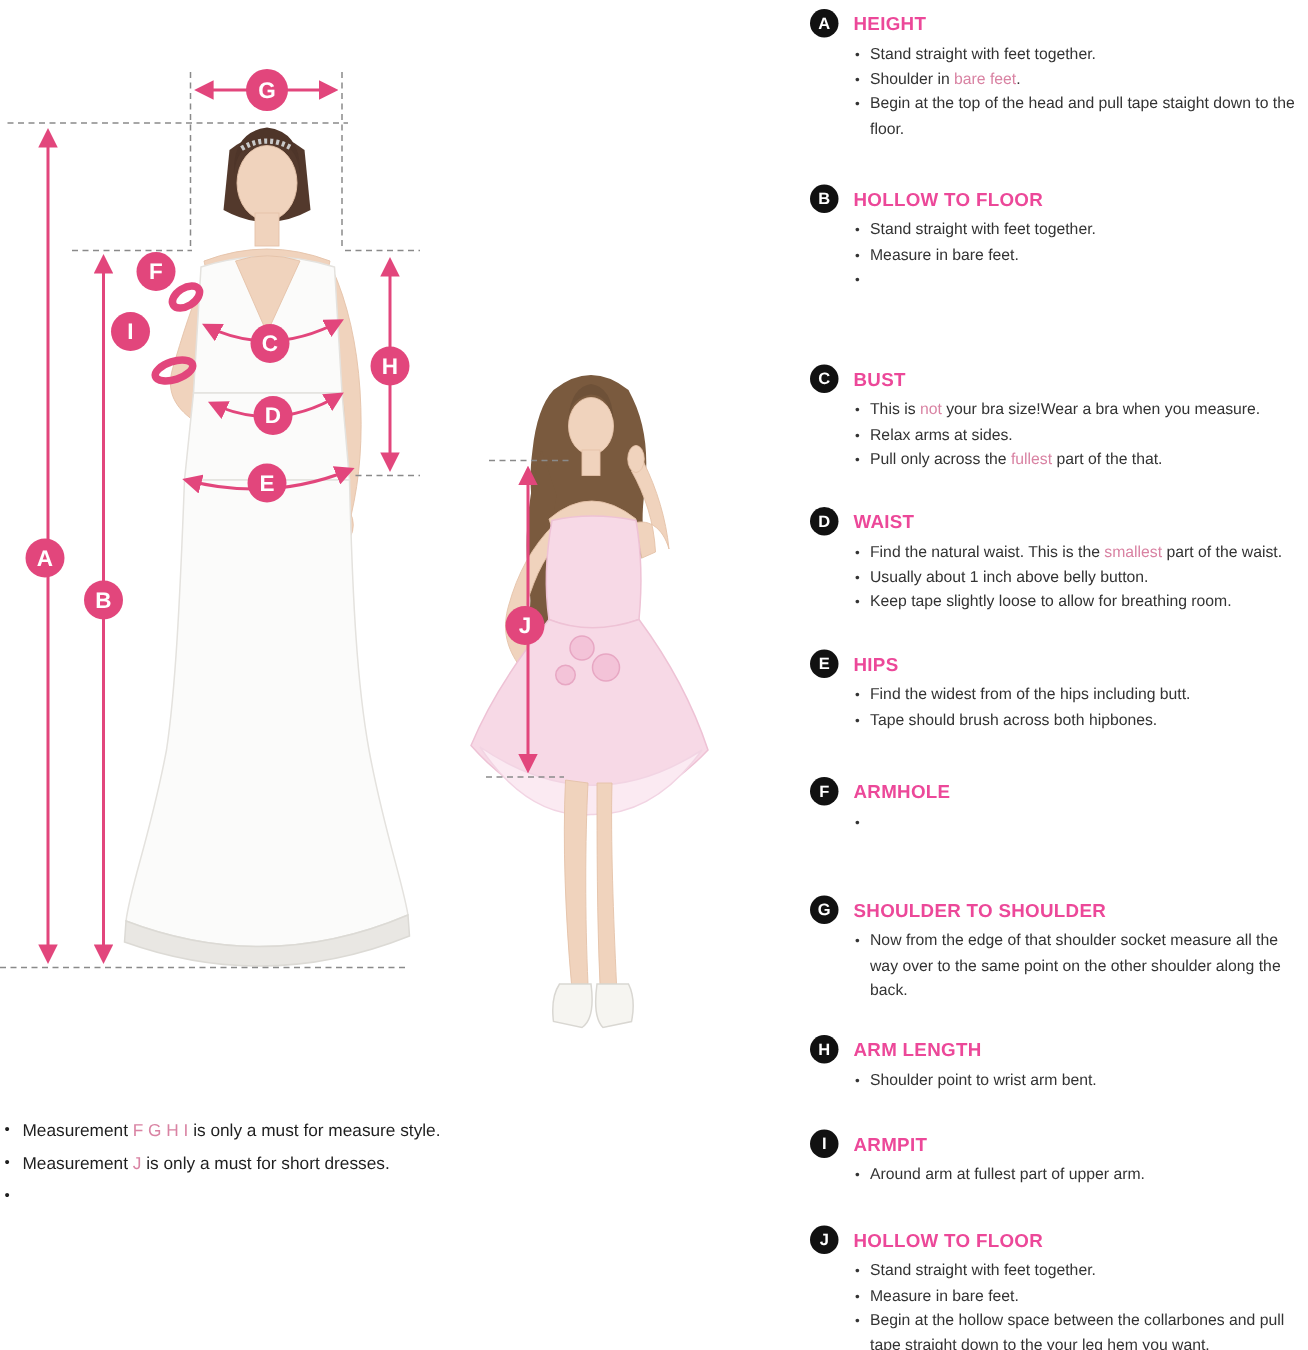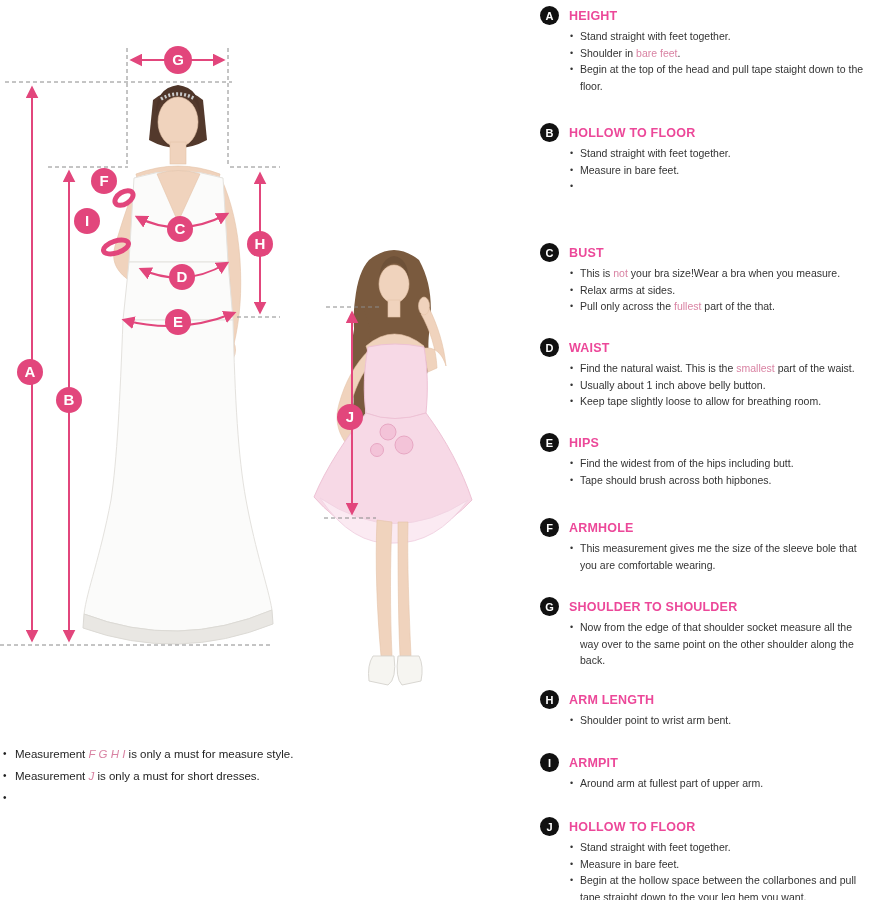--- a/index.html
+++ b/index.html
@@ -19,21 +19,21 @@
   .sec-title{font-size:12.5px;font-weight:bold;color:#ec4899;letter-spacing:.2px;}
   .bullets{margin:3px 0 0 30px;}
   .bullet{position:relative;padding-left:10px;font-size:10.5px;line-height:16.5px;color:#333;}
   .dot{position:absolute;left:0;top:0;color:#333;font-size:9px;}
   .hl{color:#d983a3;}
 
   
   #notes{position:absolute;left:3px;top:743px;width:470px;}
   .note{position:relative;padding-left:12px;font-size:11.5px;line-height:22px;color:#1f1f1f;}
   .ndot{position:absolute;left:0;top:0;color:#1f1f1f;font-size:10px;}
-  .hl2{color:#d983a3;font-style:italic;}
+  .hl2{color:#d983a3;}
 
   
   .pinkline{stroke:#e2467c;stroke-width:2;fill:none;}
   .dash{stroke:#8a8a8a;stroke-width:1;fill:none;stroke-dasharray:4 3;}
   .mcircle{fill:#e2467c;}
   .cl{fill:#ffffff;font-size:15px;font-weight:bold;text-anchor:middle;font-family:"Liberation Sans",sans-serif;}
   .band{stroke:#e2467c;stroke-width:5;fill:none;}
   .skin{fill:#f0d3bd;stroke:#e4c2a8;stroke-width:.6;}
   .dress{fill:#fbfbfa;stroke:#e4e2de;stroke-width:1;}
   .pdress{fill:#f7d9e6;stroke:#eec2d5;stroke-width:1;}
@@ -221,21 +221,21 @@
           <div class="bullet"><span class="dot">•</span><span>Find the widest from of the hips including butt.</span></div>
           <div class="bullet"><span class="dot">•</span><span>Tape should brush across both hipbones.</span></div>
         </div>
       </div>
       <div class="section" style="top: 512px;">
         <div class="sec-head">
           <span class="badge">F</span>
           <span class="sec-title">ARMHOLE</span>
         </div>
         <div class="bullets">
-          <div class="bullet"><span class="dot">•</span><span>This measurement gives me the size of the sleeve bole that you are comfortable wearing.</span></div>
+          <div class="bullet"><span class="dot">•</span></div>
         </div>
       </div>
       <div class="section" style="top: 591px;">
         <div class="sec-head">
           <span class="badge">G</span>
           <span class="sec-title">SHOULDER TO SHOULDER</span>
         </div>
         <div class="bullets">
           <div class="bullet"><span class="dot">•</span><span>Now from the edge of that shoulder socket measure all the way over to the same point on the other shoulder along the back.</span></div>
         </div>

